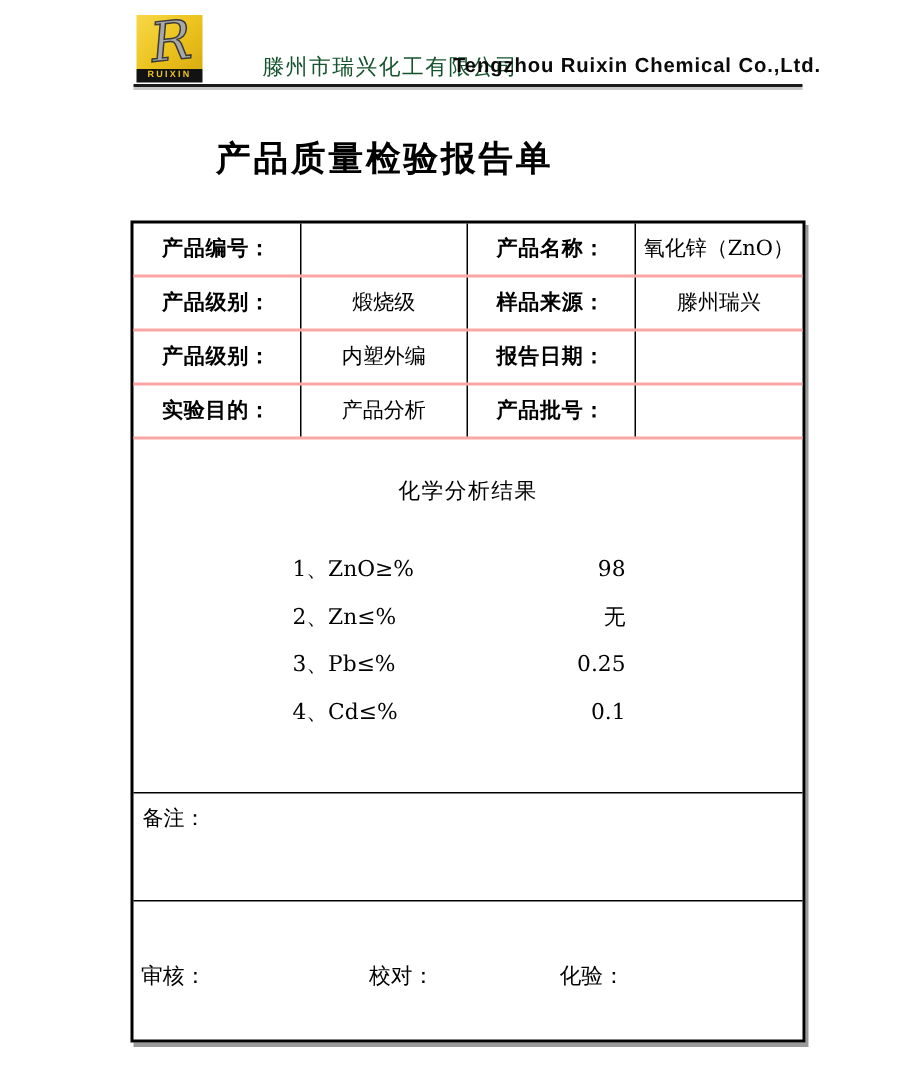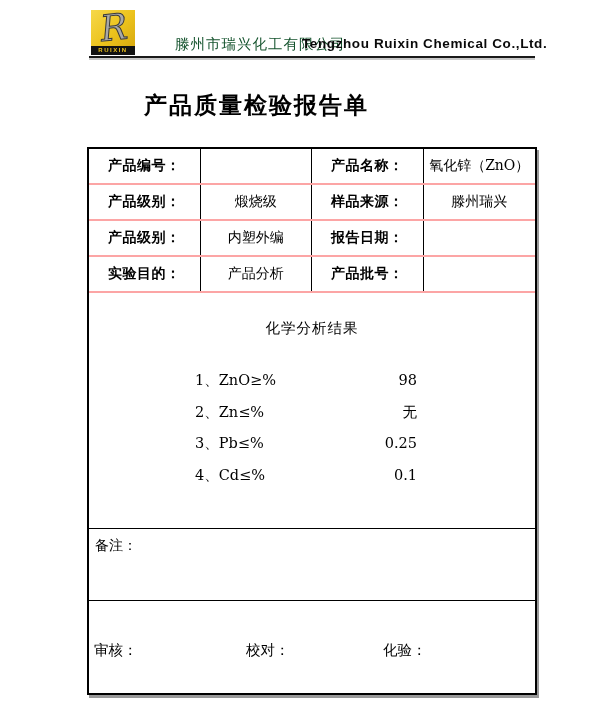--- a/index.html
+++ b/index.html
@@ -99,21 +99,21 @@
     padding: 8px 6px;
     font-family: "DejaVu Serif", serif; font-size: 14px;
   }
   .sign-row { position: relative; height: 91px; }
   .sign-item {
     position: absolute; top: 40px;
     font-family: "DejaVu Serif", serif; font-size: 14.5px; white-space: nowrap;
   }
   .sign-review   { left: 5px; }
   .sign-proofread{ left: 157px; }
-  .sign-assay    { left: 294px; }
+  .sign-assay    { left: 284px; }
 </style>
 </head>
 <body>
 
 <div class="page">
 
   <div class="logo">
     <div class="logo-square">
       <svg width="44" height="36" viewBox="0 0 44 36">
         <text x="23" y="30" text-anchor="middle" font-family="DejaVu Serif, serif" font-style="italic" font-size="36" fill="#a8a8a8" stroke="#3a3a3a" stroke-width="1" transform="rotate(-6 22 18)">R</text>

